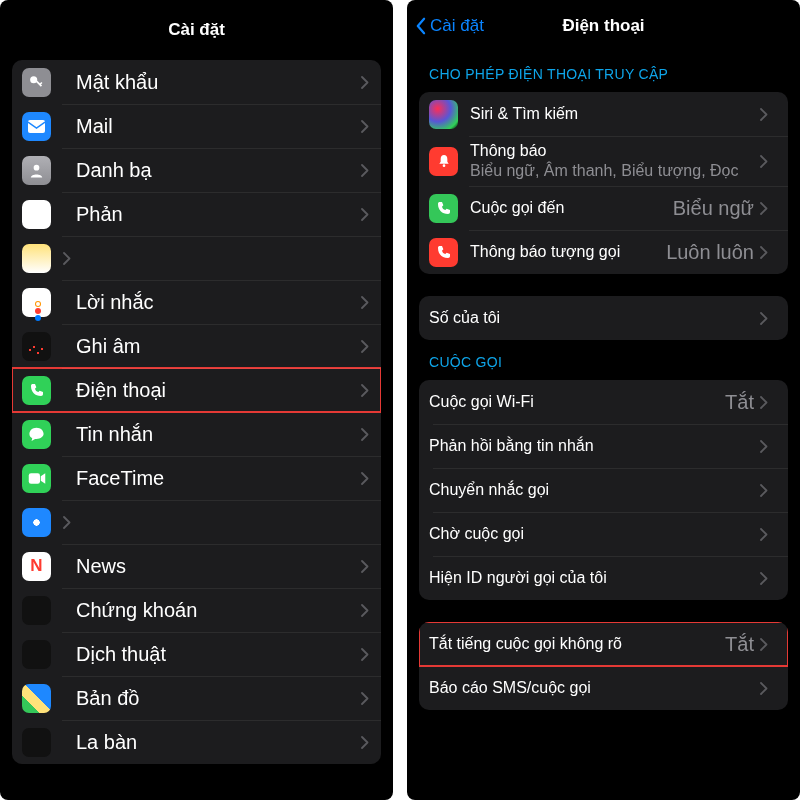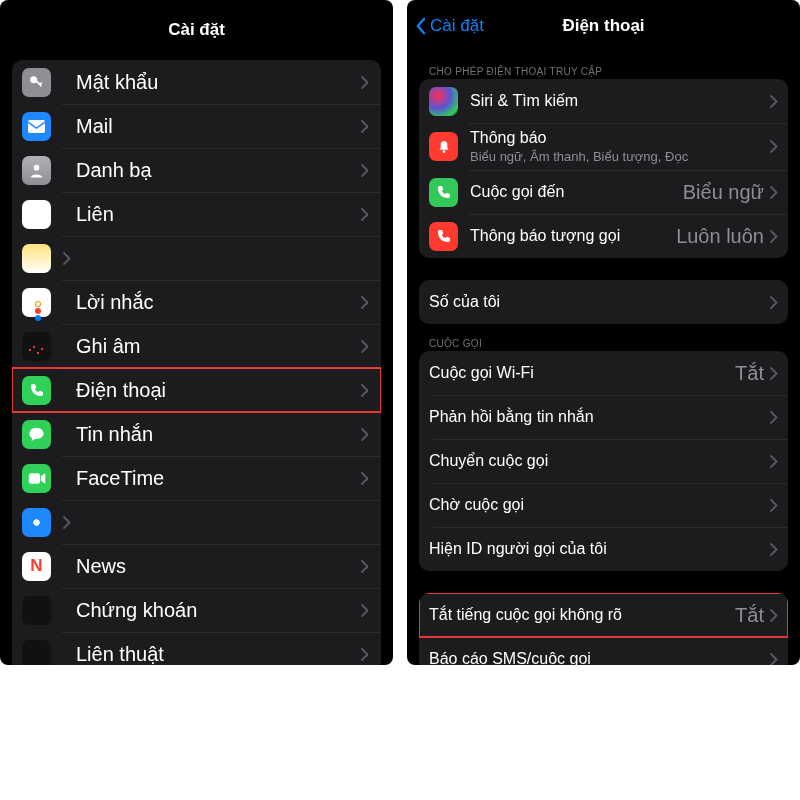--- a/index.html
+++ b/index.html
@@ -11,21 +11,21 @@
     overflow: hidden;
     display: flex;
     gap: 14px;
     padding: 0;
   }
   .phone {
     background: #000;
     border-radius: 8px;
     overflow: hidden;
     width: 50%;
-    height: 665px;
+    height: 800px;
     position: relative;
     color: #fff;
   }
   
   .left-header {
     height: 60px;
     display: flex;
     align-items: center;
     justify-content: center;
     font-size: 17px;
@@ -138,51 +138,51 @@
   .r-title {
     position: absolute;
     left: 0; right: 0;
     text-align: center;
     font-size: 17px;
     font-weight: 600;
     pointer-events: none;
   }
   .r-scroll { padding: 0 12px; }
   .sect-header {
-    color: #737373;
-    font-size: 10px;
+    color: #0ea5e9;
+    font-size: 14px;
     letter-spacing: 0.3px;
     text-transform: uppercase;
-    padding: 14px 10px 2px;
+    padding: 14px 10px 10px;
   }
   .rrow {
     display: flex;
     align-items: center;
     min-height: 44px;
-    padding: 6px 10px 6px 10px;
+    padding: 6px 20px 6px 10px;
     position: relative;
   }
   .rrow + .rrow::before {
     content:"";
     position:absolute; left:50px; right:0; top:0; height:1px;
     background: rgba(255,255,255,0.07);
   }
   .rrow.noicon + .rrow.noicon::before { left: 14px; }
   .ric {
     width: 29px; height: 29px; border-radius: 7px; margin-right: 12px;
     flex-shrink:0; display:flex; align-items:center; justify-content:center;
   }
   .ric-siri {
     background: radial-gradient(circle at 30% 30%, #ff2d55,#5856d6 45%,#30d158 80%,#000);
   }
   .ric-notif { background: #ff3b30; }
   .ric-incoming { background: #34c759; }
   .ric-announce { background: #ff3b30; }
   .rlabel { font-size: 16px; color:#fff; }
-  .rsub { font-size: 13px; color:#8e8e93; margin-top:2px; }
+  .rsub { font-size: 16px; color:#8e8e93; margin-top:2px; }
   .rcol { flex:1; display:flex; flex-direction:column; }
   .rval { color:#8e8e93; font-size:20px; margin-right:6px; }
   .spacer { height: 22px; }
   .svg-bell{ width:16px; height:16px; fill:#fff;}
   .svg-phone{ width:16px; height:16px; fill:#fff;}
 </style>
 </head>
 <body>
 
 <div class="phone">
@@ -223,21 +223,21 @@
               <path d="M4 22 C4 16 20 16 20 22 Z"></path>
             </svg>
           </div>
           <span class="row-label">Danh bạ</span>
           <span class="chev"><svg viewBox="0 0 8 13">
               <path d="M1 1 L6.5 6.5 L1 12" stroke="#5a5a5e" stroke-width="1.8" fill="none" stroke-linecap="round" stroke-linejoin="round"></path>
             </svg></span>
         </div>
         <div class="row">
           <div class="app-icon ic-calendar"></div>
-          <span class="row-label">Liên</span>
+          <span class="row-label">Phản</span>
           <span class="chev"><svg viewBox="0 0 8 13">
               <path d="M1 1 L6.5 6.5 L1 12" stroke="#5a5a5e" stroke-width="1.8" fill="none" stroke-linecap="round" stroke-linejoin="round"></path>
             </svg></span>
         </div>
         <div class="row">
           <div class="app-icon ic-notes"></div>
           <span class="chev"><svg viewBox="0 0 8 13">
               <path d="M1 1 L6.5 6.5 L1 12" stroke="#5a5a5e" stroke-width="1.8" fill="none" stroke-linecap="round" stroke-linejoin="round"></path>
             </svg></span>
         </div>
@@ -304,21 +304,21 @@
         </div>
         <div class="row">
           <div class="app-icon ic-stocks"></div>
           <span class="row-label">Chứng khoán</span>
           <span class="chev"><svg viewBox="0 0 8 13">
               <path d="M1 1 L6.5 6.5 L1 12" stroke="#5a5a5e" stroke-width="1.8" fill="none" stroke-linecap="round" stroke-linejoin="round"></path>
             </svg></span>
         </div>
         <div class="row">
           <div class="app-icon ic-translate"></div>
-          <span class="row-label">Liên thuật</span>
+          <span class="row-label">Dịch thuật</span>
           <span class="chev"><svg viewBox="0 0 8 13">
               <path d="M1 1 L6.5 6.5 L1 12" stroke="#5a5a5e" stroke-width="1.8" fill="none" stroke-linecap="round" stroke-linejoin="round"></path>
             </svg></span>
         </div>
         <div class="row">
           <div class="app-icon ic-maps"></div>
           <span class="row-label">Bản đồ</span>
           <span class="chev"><svg viewBox="0 0 8 13">
               <path d="M1 1 L6.5 6.5 L1 12" stroke="#5a5a5e" stroke-width="1.8" fill="none" stroke-linecap="round" stroke-linejoin="round"></path>
             </svg></span>
@@ -428,21 +428,21 @@
         <div class="rrow noicon">
           <div class="rcol">
             <span class="rlabel">Phản hồi bằng tin nhắn</span>
           </div>
           <span class="chev"><svg viewBox="0 0 8 13">
               <path d="M1 1 L6.5 6.5 L1 12" stroke="#5a5a5e" stroke-width="1.8" fill="none" stroke-linecap="round" stroke-linejoin="round"></path>
             </svg></span>
         </div>
         <div class="rrow noicon">
           <div class="rcol">
-            <span class="rlabel">Chuyển cuộc gọi</span>
+            <span class="rlabel">Chuyển nhắc gọi</span>
           </div>
           <span class="chev"><svg viewBox="0 0 8 13">
               <path d="M1 1 L6.5 6.5 L1 12" stroke="#5a5a5e" stroke-width="1.8" fill="none" stroke-linecap="round" stroke-linejoin="round"></path>
             </svg></span>
         </div>
         <div class="rrow noicon">
           <div class="rcol">
             <span class="rlabel">Chờ cuộc gọi</span>
           </div>
           <span class="chev"><svg viewBox="0 0 8 13">

